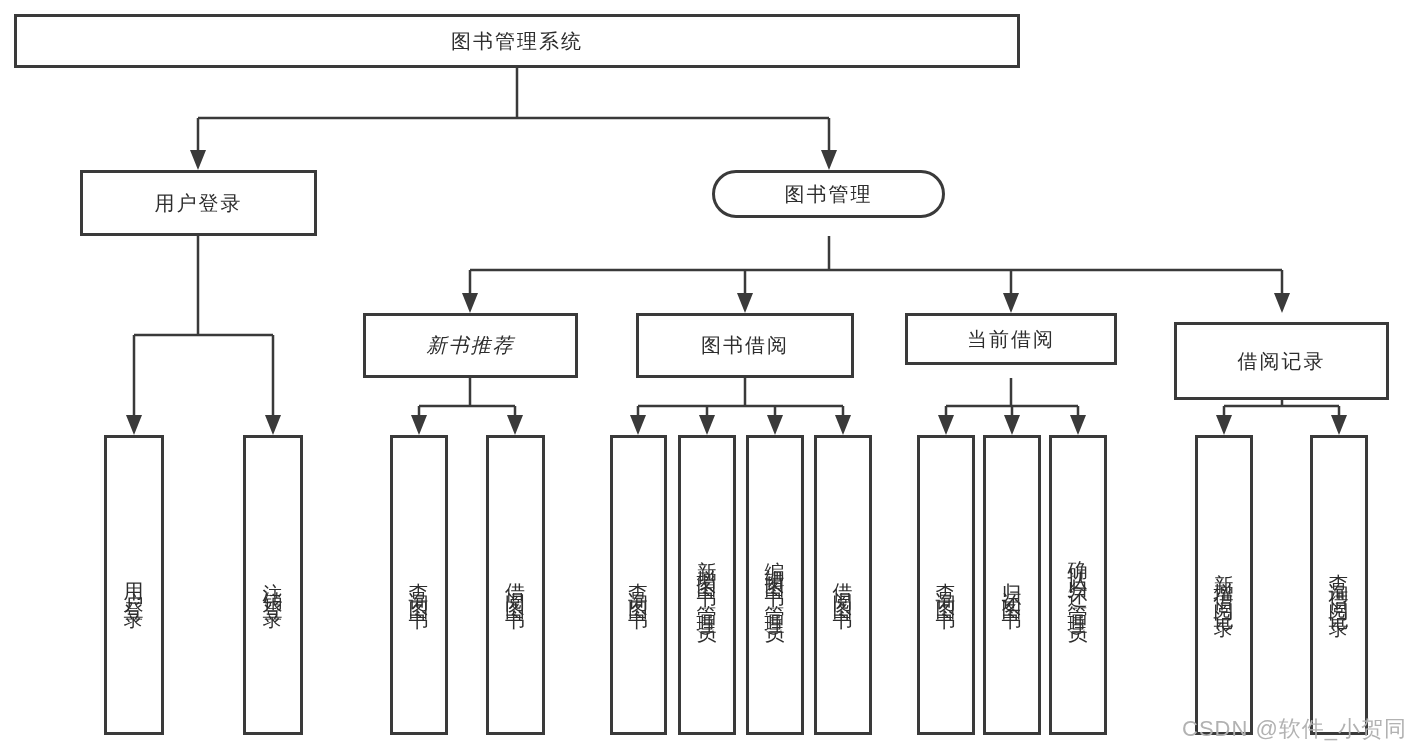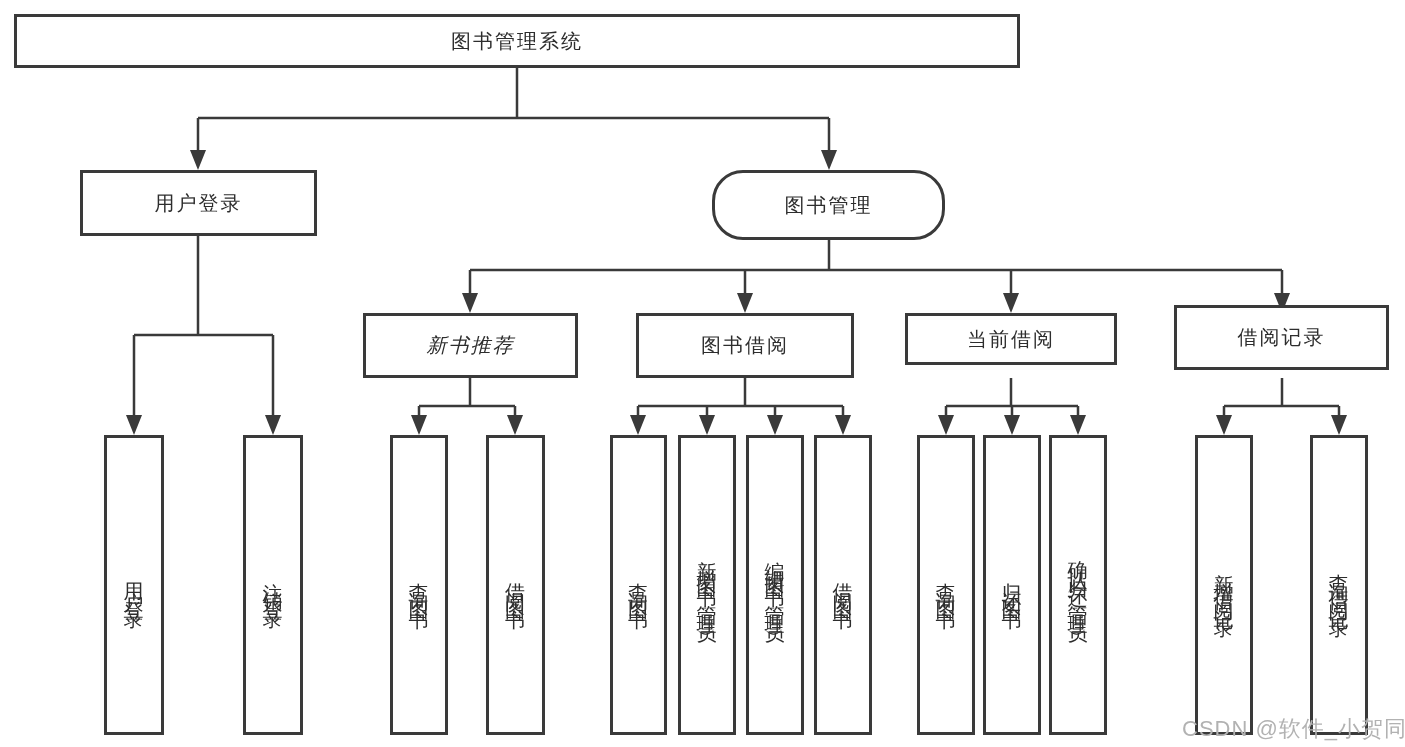--- a/index.html
+++ b/index.html
@@ -32,25 +32,25 @@
   .node.v span {
     writing-mode: vertical-rl;
     text-orientation: mixed;
     letter-spacing: 9px;
     line-height: 1;
     font-size: 20px;
   }
   
   #n-root   { left: 14px;  top: 14px;  width: 1006px; height: 54px; }
   #n-ulogin { left: 80px;  top: 170px; width: 237px;  height: 66px; }
-  #n-bmgmt  { left: 712px; top: 170px; width: 233px;  height: 70px; border-radius: 31px; }
+  #n-bmgmt  { left: 712px; top: 170px; width: 233px;  height: 48px; border-radius: 31px; }
   #n-nbr    { left: 363px; top: 313px; width: 215px;  height: 65px; font-style: italic; }
   #n-bb     { left: 636px; top: 313px; width: 218px;  height: 65px; text-align: right; }
   #n-cb     { left: 905px; top: 313px; width: 212px;  height: 52px; justify-content: center; }
-  #n-br     { left: 1174px;top: 305px; width: 215px;  height: 65px; }
+  #n-br     { left: 1174px;top: 322px; width: 215px;  height: 78px; }
   .leaf { top: 435px; height: 300px; }
   #l-ul1 { left: 104px;  width: 60px; }
   #l-ul2 { left: 243px;  width: 60px; }
   #l-nr1 { left: 390px;  width: 58px; }
   #l-nr2 { left: 486px;  width: 59px; }
   #l-bb1 { left: 610px;  width: 57px; }
   #l-bb2 { left: 678px;  width: 58px; }
   #l-bb3 { left: 746px;  width: 58px; }
   #l-bb4 { left: 814px;  width: 58px; }
   #l-cb1 { left: 917px;  width: 58px; }

